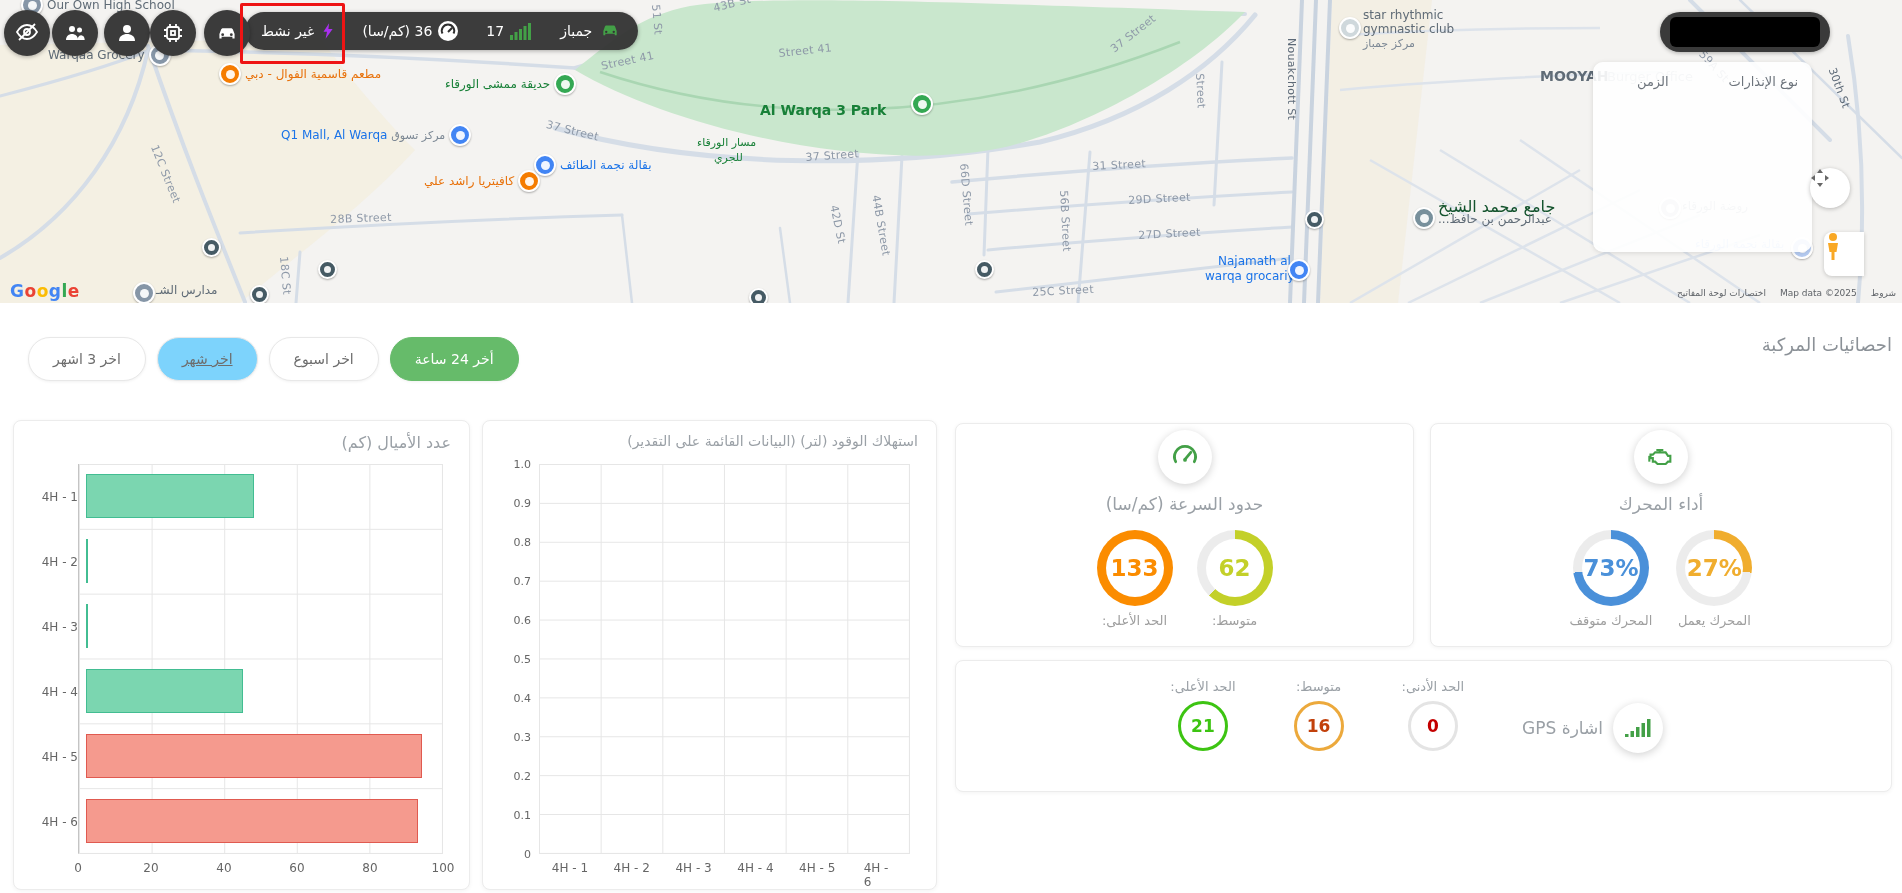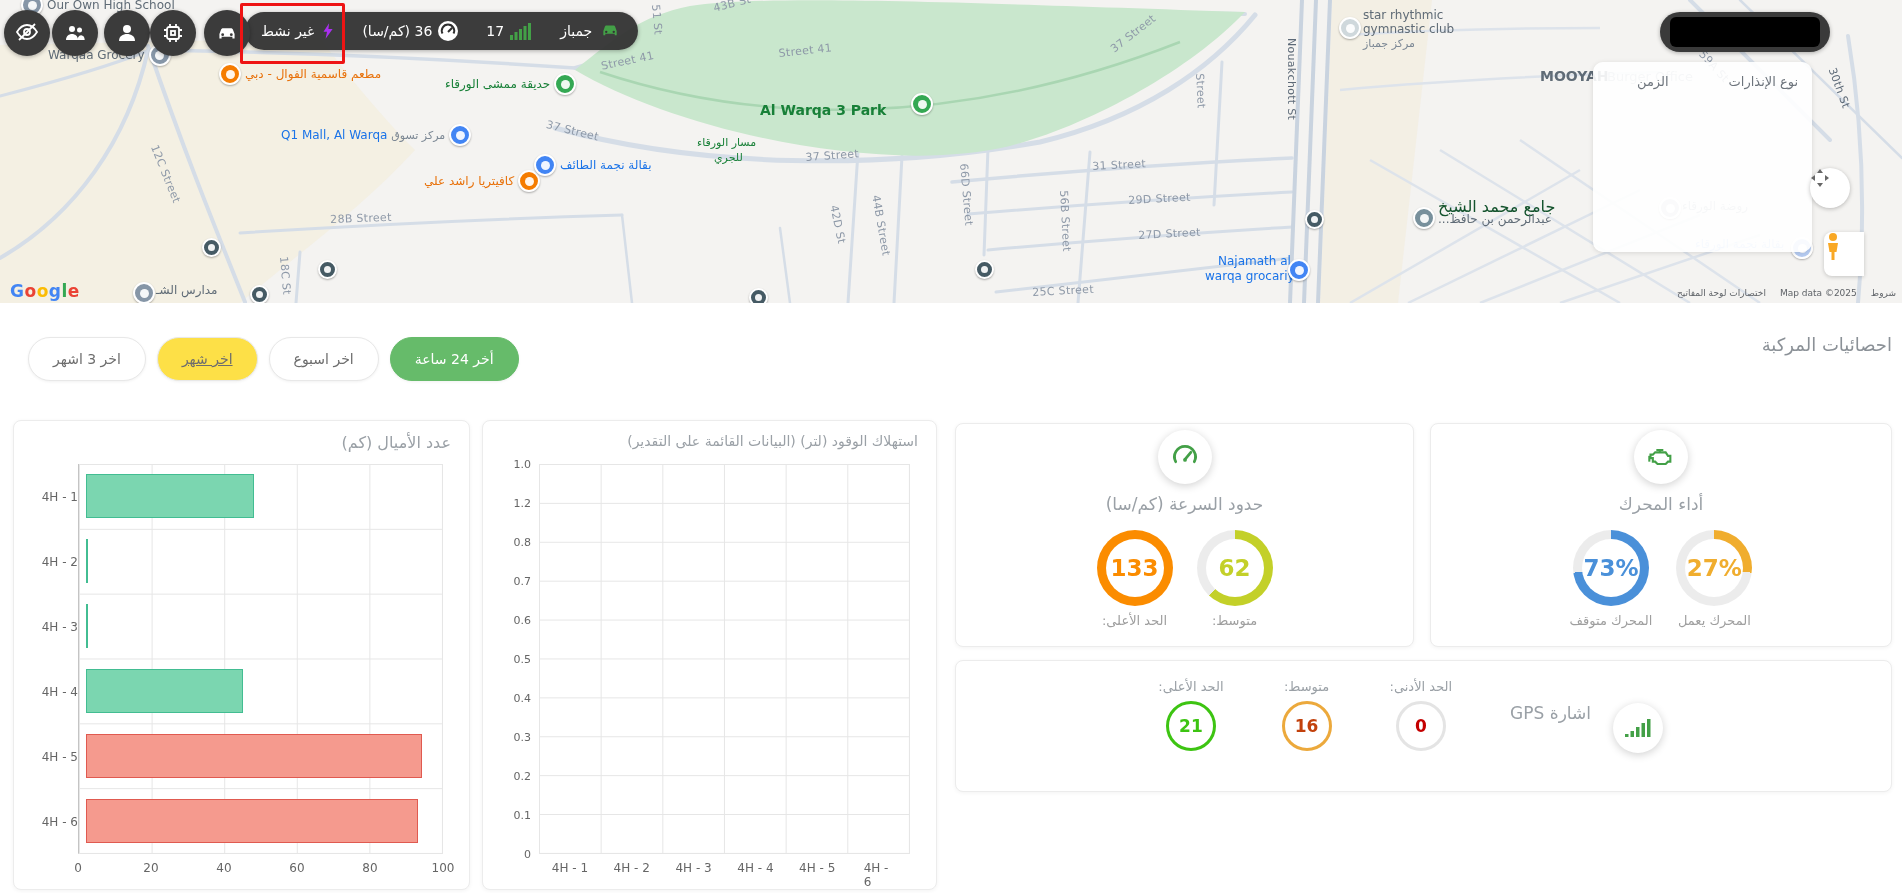--- a/index.html
+++ b/index.html
@@ -101,21 +101,21 @@
   .ring::before{content:"";position:absolute;inset:9px;background:#fff;border-radius:50%;}
   .ring span{position:relative;font-weight:bold;font-size:23px;}
   .rlabel{margin-top:7px;font-size:13px;color:#9e9e9e;unicode-bidi:plaintext;}
 
   #card-gps .inner{display:flex;justify-content:flex-end;align-items:flex-start;
     padding:18px 228px 0 0;gap:58px;}
   .gps-col{display:flex;flex-direction:column;align-items:center;}
   .gps-lbl{font-size:13px;color:#9aa0a6;unicode-bidi:plaintext;}
   .circ{width:44px;height:44px;border:3.5px solid;border-radius:50%;margin-top:7px;
     display:flex;align-items:center;justify-content:center;font-weight:bold;font-size:17px;}
-  .gps-title-grp{display:flex;gap:22px;margin-top:24px;}
+  .gps-title-grp{display:flex;align-items:center;gap:10px;margin-top:24px;}
   .gps-title{font-size:17px;color:#9aa0a6;unicode-bidi:plaintext;}
   .float-icon.sm{width:50px;height:50px;margin:0;}
 </style>
 </head>
 <body>
 
 <div id="map">
   <svg width="1902" height="303" viewBox="0 0 1902 303">
     <rect x="0" y="0" width="1902" height="303" fill="#f4f3f1"></rect>
     <path d="M0,45 L320,38 C360,92 395,130 415,150 C360,210 300,252 240,303 L0,303 Z" fill="#f3eee1" opacity="0.85"></path>
@@ -461,21 +461,21 @@
 
 <div id="vehicle-pill">
   <div class="redact"></div>
 </div>
 
 <div id="section-title">احصائيات المركبة</div>
 
 <div id="filters">
 
 <button class="fbtn" style="background: rgb(255, 255, 255); color: rgb(109, 109, 109); border-color: rgb(232, 232, 232);">اخر 3 اشهر</button>
-    <button class="fbtn" style="background: #fde047; color: rgb(109, 109, 109); border-color: rgb(232, 232, 232); text-decoration: underline;">اخر شهر</button>
+    <button class="fbtn" style="background: #7dd3fc; color: rgb(109, 109, 109); border-color: rgb(232, 232, 232); text-decoration: underline;">اخر شهر</button>
     <button class="fbtn" style="background: rgb(255, 255, 255); color: rgb(109, 109, 109); border-color: rgb(232, 232, 232);">اخر اسبوع</button>
     <button class="fbtn" style="background: rgb(102, 187, 106); color: rgb(255, 255, 255); border-color: rgb(102, 187, 106);">أخر 24 ساعة</button>
   </div>
 
 <div class="card" id="card-miles">
   <div class="chart-title">عدد الأميال (كم)</div>
   <div class="miles-body">
     <div class="plot-bg" style="left:48px;"></div>
     <div class="rows">
 
@@ -526,21 +526,21 @@
     <span style="left:100%">100</span>
   </div>
 </div>
 
 <div class="card" id="card-fuel">
   <div class="chart-title">استهلاك الوقود (لتر) (البيانات القائمة على التقدير)</div>
   <div class="fuel-body">
     <div class="plot-bg2"></div>
     <div class="yticks">
       <span style="top:calc(0% - 6px)">1.0</span>
-      <span style="top:calc(10% - 6px)">1.2</span>
+      <span style="top:calc(10% - 6px)">0.9</span>
       <span style="top:calc(20% - 6px)">0.8</span>
       <span style="top:calc(30% - 6px)">0.7</span>
       <span style="top:calc(40% - 6px)">0.6</span>
       <span style="top:calc(50% - 6px)">0.5</span>
       <span style="top:calc(60% - 6px)">0.4</span>
       <span style="top:calc(70% - 6px)">0.3</span>
       <span style="top:calc(80% - 6px)">0.2</span>
       <span style="top:calc(90% - 6px)">0.1</span>
       <span style="top:calc(100% - 6px)">0</span>
     </div>

